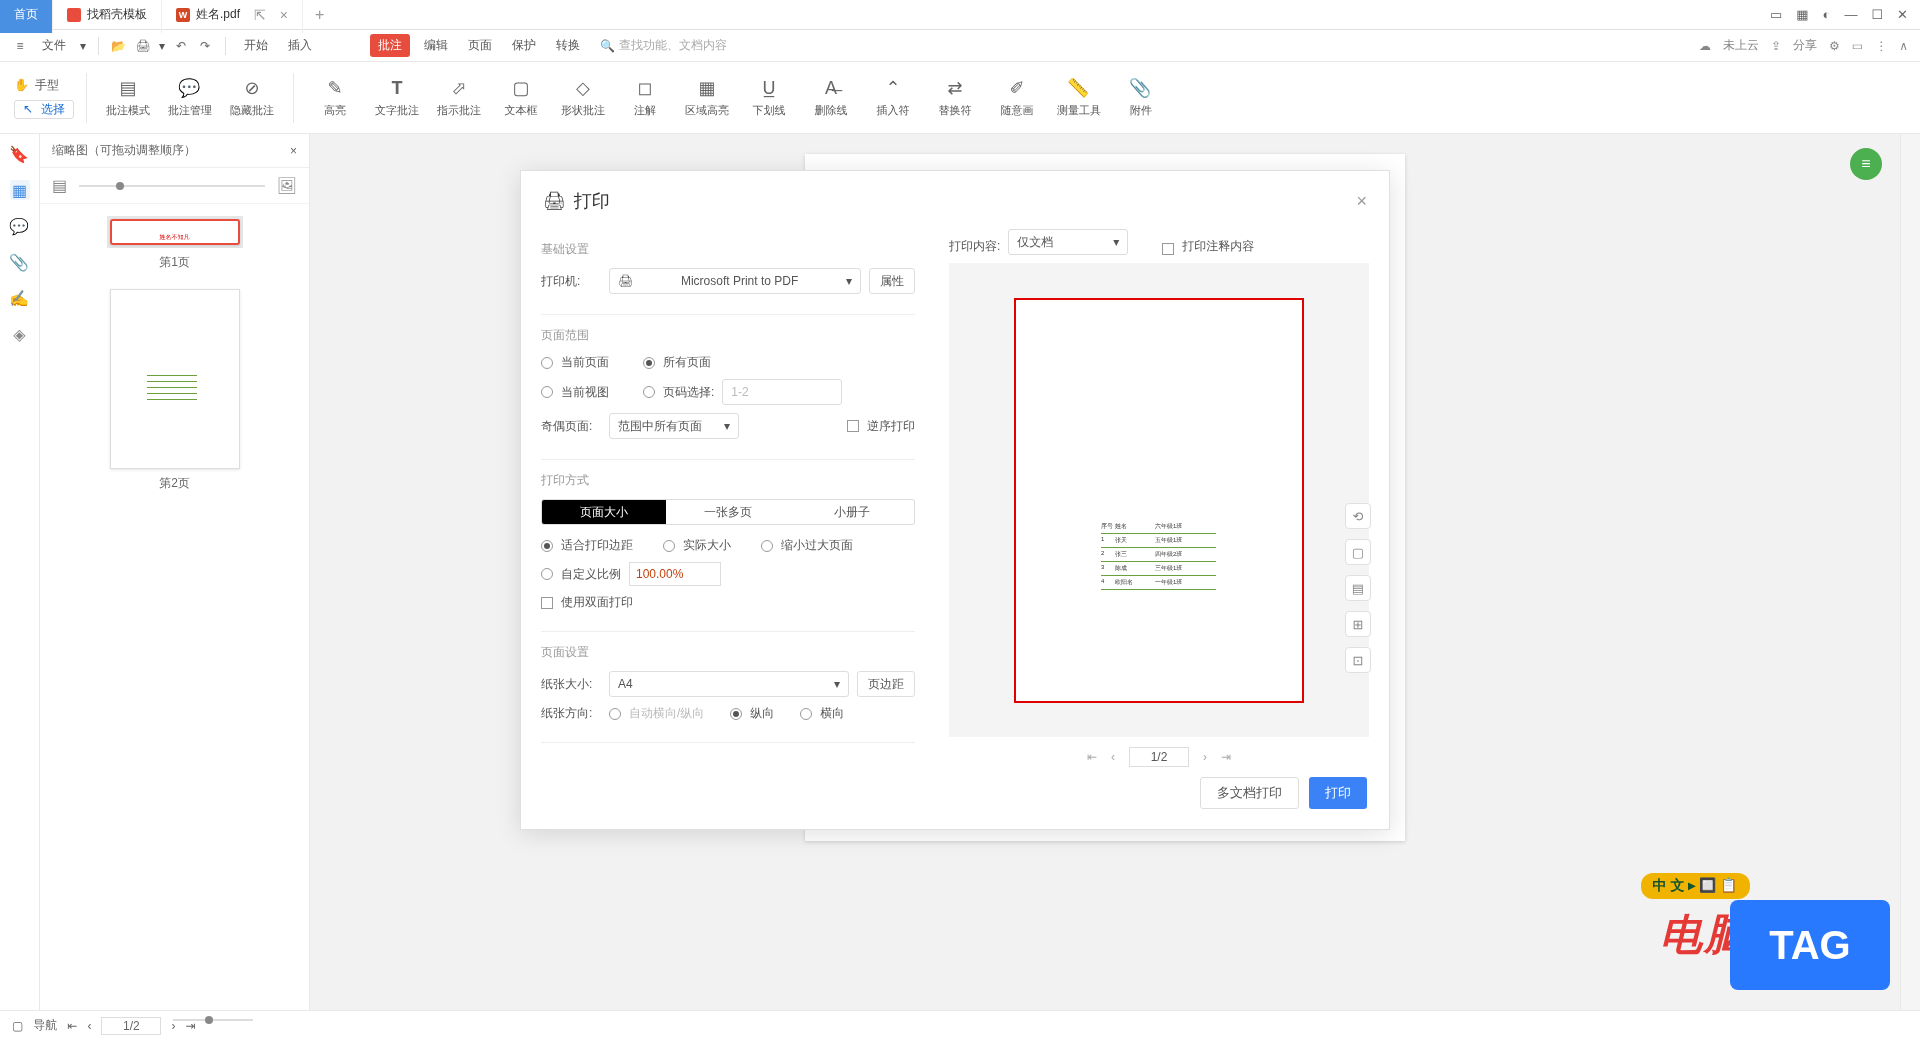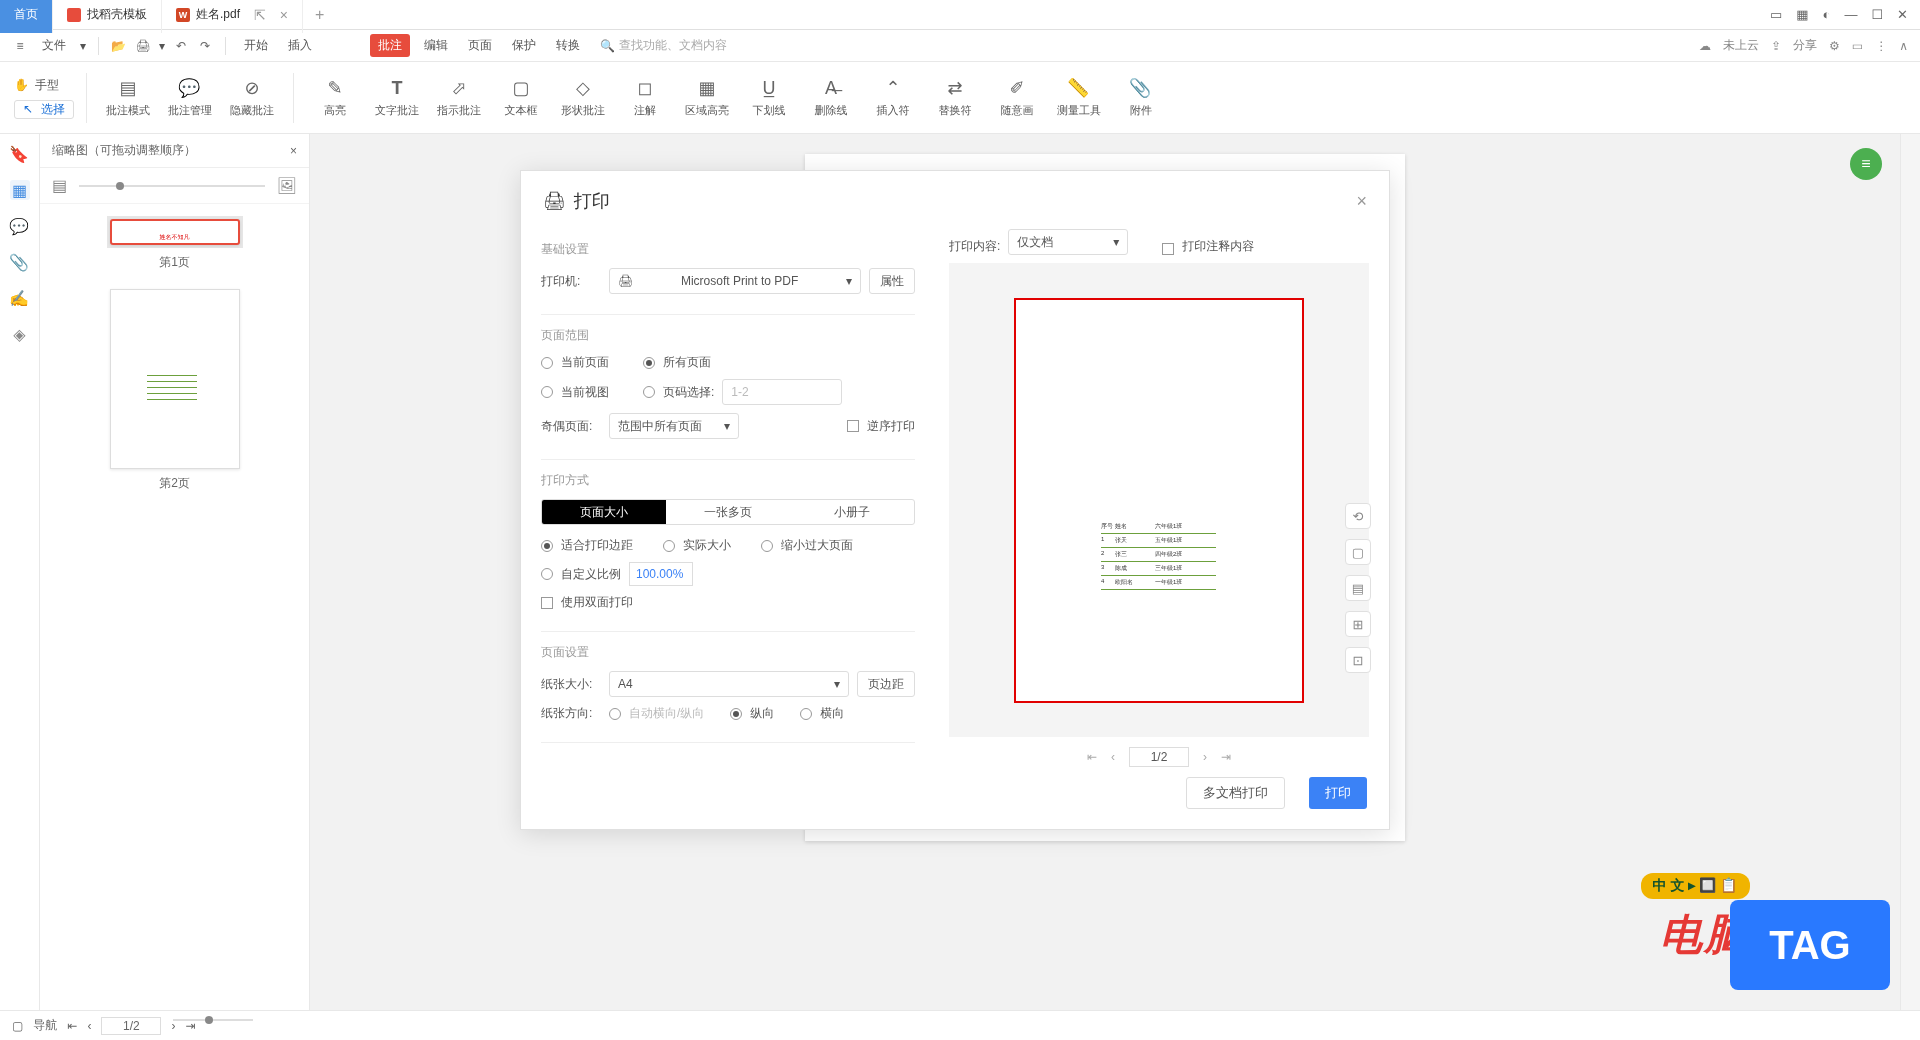--- a/index.html
+++ b/index.html
@@ -85,21 +85,21 @@
 .field-label { width: 60px; }
 .sel { flex:1; border:1px solid #ddd; height:26px; display:flex; align-items:center; padding:0 8px; justify-content:space-between; color:#555; border-radius:3px; }
 .btn-sm { border:1px solid #ddd; height:26px; padding:0 10px; display:flex; align-items:center; border-radius:3px; color:#555; font-size:12px; }
 .num-input { width:56px; border:1px solid #ddd; height:24px; padding:0 6px; display:flex; align-items:center; }
 .radio { width:12px; height:12px; border:1px solid #999; border-radius:50%; display:inline-block; position:relative; }
 .radio.checked::after { content:''; position:absolute; width:6px; height:6px; background:#555; border-radius:50%; top:2px; left:2px; }
 .checkbox { width:12px; height:12px; border:1px solid #999; display:inline-block; }
 .seg { display:flex; border:1px solid #ddd; border-radius:3px; overflow:hidden; height:26px; }
 .seg-item { flex:1; display:flex; align-items:center; justify-content:center; font-size:12px; color:#555; }
 .seg-item.active { background:#000000; color:#fff; }
-.dialog-footer { display:flex; justify-content:flex-end; gap:24px; padding: 0 22px 20px 22px; }
+.dialog-footer { display:flex; justify-content:flex-end; gap:10px; padding: 0 22px 20px 22px; }
 .btn { height:32px; padding:0 16px; border:1px solid #ddd; border-radius:3px; display:flex; align-items:center; font-size:13px; color:#555; }
 .btn.primary { background:#3b82f6; color:#fff; border:none; }
 
 .preview-top { display:flex; align-items:flex-end; font-size:12px; color:#555; gap:8px; margin-bottom:8px; }
 .preview-area { flex:1; background:#f4f4f4; display:flex; align-items:center; justify-content:center; position:relative; }
 .preview-page { width: 290px; height: 405px; background:#fff; border:2px solid #e10000; position:relative; }
 .preview-mini-table { position:absolute; top: 220px; left: 85px; width: 115px; }
 .preview-mini-table .mrow { display:flex; border-bottom:1px solid #6ca03c; font-size:6px; color:#333; padding:2px 0; }
 .preview-mini-table .mrow span:first-child { width:14px; }
 .preview-mini-table .mrow span:nth-child(2) { width:40px; }
@@ -414,21 +414,21 @@
           <span style="width:14px"></span>
           <span class="radio"></span>
             <span>实际大小</span>
           <span style="width:14px"></span>
           <span class="radio"></span>
             <span>缩小过大页面</span>
         </div>
         <div class="field-row">
           <span class="radio"></span>
             <span>自定义比例</span>
-          <div class="num-input" style="width:64px;color:#3b82f6">
+          <div class="num-input" style="width:92px;color:#c2410c">
               <span>100.00%</span>
             </div>
         </div>
         <div class="field-row">
           <span class="checkbox"></span>
             <span>使用双面打印</span>
         </div>
       </div>
       <div class="section">
         <div class="section-title">页面设置</div>

